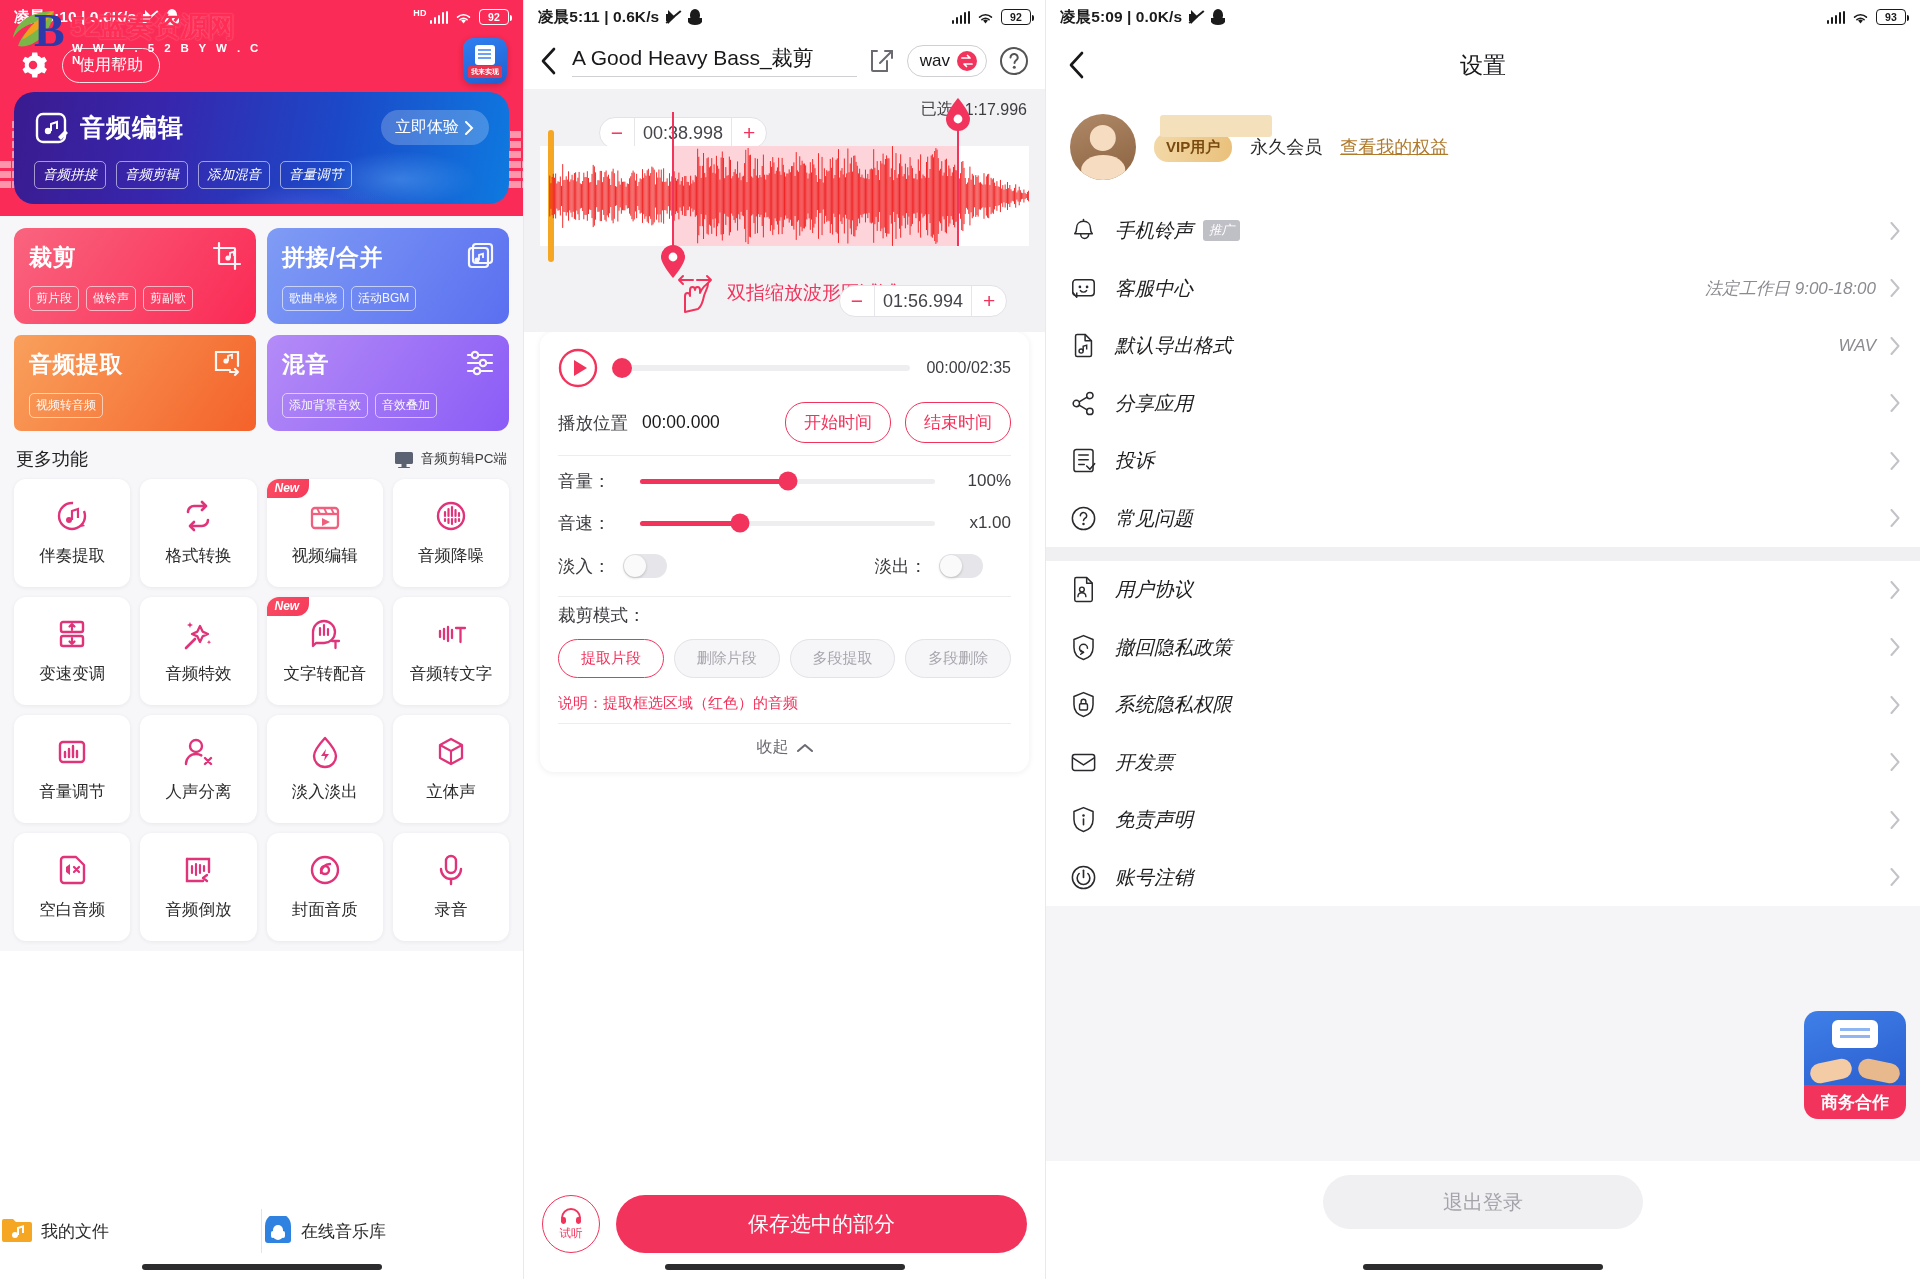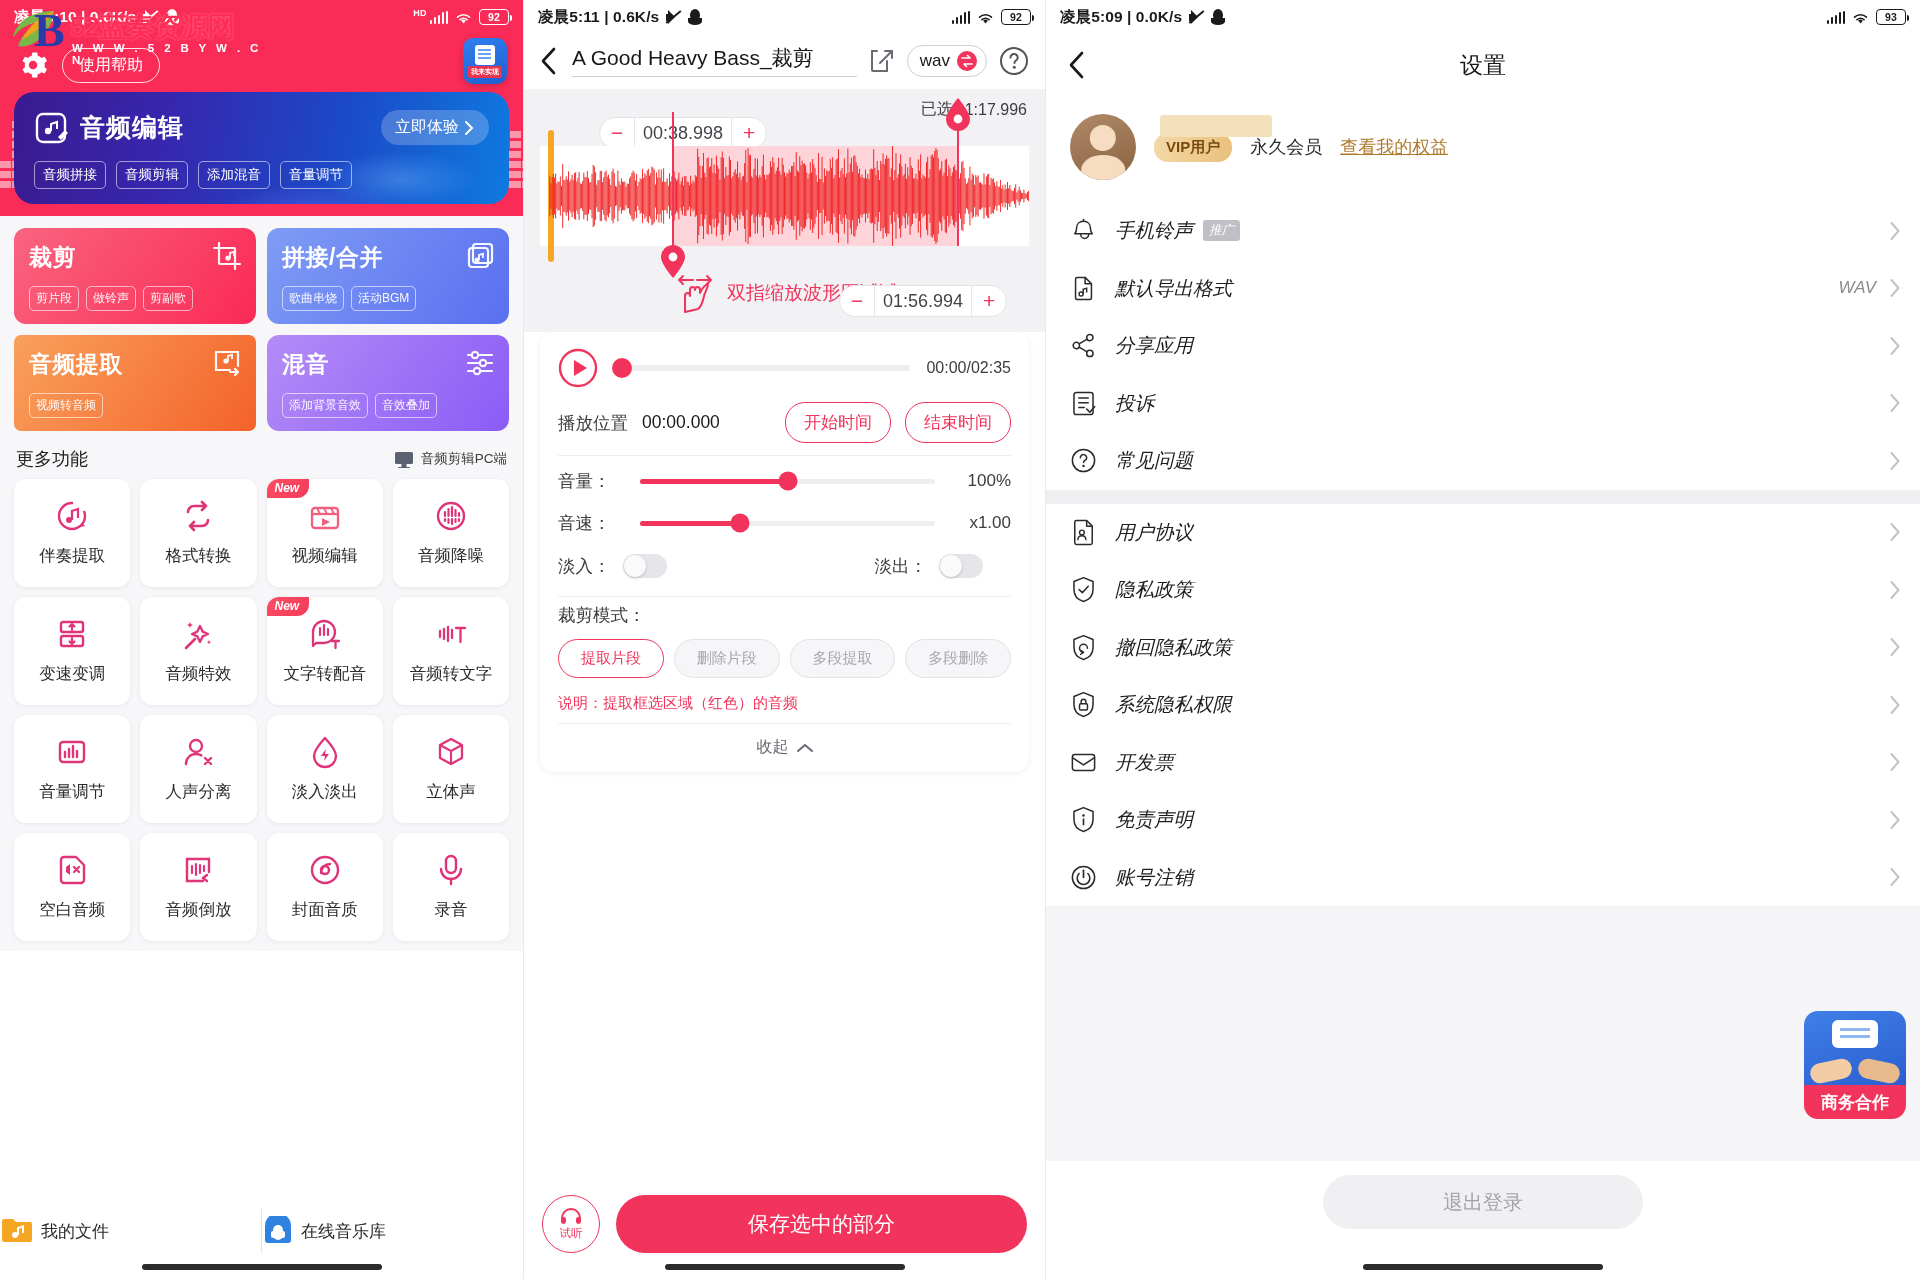--- a/index.html
+++ b/index.html
@@ -79,21 +79,21 @@
     padding: 18px 20px; overflow: hidden;
   }
   .hero::after { content:""; position:absolute; inset:0;
     background: radial-gradient(110px 40px at 78% 78%, rgba(120,190,255,.35), transparent 70%),
                 radial-gradient(130px 36px at 60% 105%, rgba(140,120,255,.30), transparent 70%); }
   .hero-row { display:flex; align-items:center; gap: 12px; position: relative; z-index: 2; }
   .hero-ic { width: 34px; height: 34px; }
   .hero-title { color:#fff; font-size: 25px; font-weight: 700; letter-spacing: 1px; }
   .hero-cta { margin-left:auto; background: rgba(255,255,255,.22); color:#fff; font-size:16px;
               border-radius: 18px; padding: 7px 14px; display:flex; align-items:center; gap:5px; }
-  .hero-tags { display:flex; gap: 10px; margin-top: 16px; position:relative; z-index:2; }
+  .hero-tags { display:flex; gap: 10px; margin-top: 16px; position:relative; z-index:2;font-style:italic; }
   .hero-tags span { border:1px solid rgba(255,255,255,.55); color:#fff; font-size: 13.5px;
                     border-radius: 5px; padding: 4px 8px; }
 
   .cards { display:grid; grid-template-columns: 1fr 1fr; gap: 11px; padding: 12px 14px 0 14px; }
   .fcard { border-radius: 12px; padding: 14px 15px 13px 15px; position: relative; overflow:hidden; height: 96px; }
   .fcard h3 { color:#fff; font-size: 23px; font-weight: 700; letter-spacing: .5px; }
   .fcard .chips { display:flex; gap: 7px; margin-top: 13px; flex-wrap: wrap; }
   .fcard .chips span { border: 1px solid rgba(255,255,255,.6); color: rgba(255,255,255,.95);
                        font-size: 12px; border-radius: 5px; padding: 3px 6px; white-space:nowrap; }
   .fcard .cico { position:absolute; right: 14px; top: 13px; width: 30px; height: 30px; opacity:.95; }
@@ -1157,20 +1157,36 @@
         <span class="nm">手机铃声</span>
             <span class="promo">推广</span>
         <span class="rt">
           <svg class="chev" viewBox="0 0 10 18">
             <path d="M1.5 1l7 8-7 8" stroke="#c2c2c8" stroke-width="2" fill="none" stroke-linecap="round" stroke-linejoin="round"></path>
           </svg>
             </span>
           </div>
           <div class="srowi">
             <svg class="ic" viewBox="0 0 34 34">
+              <rect x="3.5" y="6" width="27" height="20" rx="4" fill="none" stroke="#2a2a2e" stroke-width="1.9"></rect>
+              <path d="M3.5 22l5 6v-6" fill="none" stroke="#2a2a2e" stroke-width="1.9" stroke-linejoin="round"></path>
+              <circle cx="12.5" cy="15" r="1.7" fill="#2a2a2e"></circle>
+              <circle cx="21.5" cy="15" r="1.7" fill="#2a2a2e"></circle>
+              <path d="M13 19.5a5 5 0 008 0" stroke="#2a2a2e" stroke-width="1.7" fill="none" stroke-linecap="round"></path>
+            </svg>
+        <span class="nm">客服中心</span>
+        <span class="rt">
+              <span class="rv">法定工作日 9:00-18:00</span>
+          <svg class="chev" viewBox="0 0 10 18">
+            <path d="M1.5 1l7 8-7 8" stroke="#c2c2c8" stroke-width="2" fill="none" stroke-linecap="round" stroke-linejoin="round"></path>
+          </svg>
+            </span>
+          </div>
+          <div class="srowi">
+            <svg class="ic" viewBox="0 0 34 34">
               <path d="M7 5a2 2 0 012-2h10l8 8v18a2 2 0 01-2 2H9a2 2 0 01-2-2z" fill="none" stroke="#2a2a2e" stroke-width="1.9" stroke-linejoin="round"></path>
               <path d="M19 3v8h8" fill="none" stroke="#2a2a2e" stroke-width="1.9" stroke-linejoin="round"></path>
               <circle cx="14" cy="24" r="2.6" fill="none" stroke="#2a2a2e" stroke-width="1.8"></circle>
               <path d="M16.6 24v-6l4.4-1.4V22" stroke="#2a2a2e" stroke-width="1.8" fill="none"></path>
             </svg>
         <span class="nm">默认导出格式</span>
         <span class="rt">
               <span class="rv">WAV</span>
           <svg class="chev" viewBox="0 0 10 18">
             <path d="M1.5 1l7 8-7 8" stroke="#c2c2c8" stroke-width="2" fill="none" stroke-linecap="round" stroke-linejoin="round"></path>
@@ -1230,32 +1246,20 @@
         <span class="nm">用户协议</span>
         <span class="rt">
           <svg class="chev" viewBox="0 0 10 18">
             <path d="M1.5 1l7 8-7 8" stroke="#c2c2c8" stroke-width="2" fill="none" stroke-linecap="round" stroke-linejoin="round"></path>
           </svg>
             </span>
           </div>
           <div class="srowi">
             <svg class="ic" viewBox="0 0 34 34">
               <path d="M17 2l12 5v10c0 8-5 13-12 15C10 30 5 25 5 17V7z" fill="none" stroke="#2a2a2e" stroke-width="1.9" stroke-linejoin="round"></path>
-              <path d="M11.5 17l4 4 7.5-8" stroke="#2a2a2e" stroke-width="2" fill="none" stroke-linecap="round" stroke-linejoin="round"></path>
-            </svg>
-        <span class="nm">隐私政策</span>
-        <span class="rt">
-          <svg class="chev" viewBox="0 0 10 18">
-            <path d="M1.5 1l7 8-7 8" stroke="#c2c2c8" stroke-width="2" fill="none" stroke-linecap="round" stroke-linejoin="round"></path>
-          </svg>
-            </span>
-          </div>
-          <div class="srowi">
-            <svg class="ic" viewBox="0 0 34 34">
-              <path d="M17 2l12 5v10c0 8-5 13-12 15C10 30 5 25 5 17V7z" fill="none" stroke="#2a2a2e" stroke-width="1.9" stroke-linejoin="round"></path>
               <path d="M22 18a5 5 0 10-5 5" stroke="#2a2a2e" stroke-width="1.9" fill="none" stroke-linecap="round"></path>
               <path d="M13.5 20.5L17 23l-3.5 2.5" stroke="#2a2a2e" stroke-width="1.9" fill="none" stroke-linecap="round" stroke-linejoin="round"></path>
             </svg>
         <span class="nm">撤回隐私政策</span>
         <span class="rt">
           <svg class="chev" viewBox="0 0 10 18">
             <path d="M1.5 1l7 8-7 8" stroke="#c2c2c8" stroke-width="2" fill="none" stroke-linecap="round" stroke-linejoin="round"></path>
           </svg>
             </span>
           </div>

